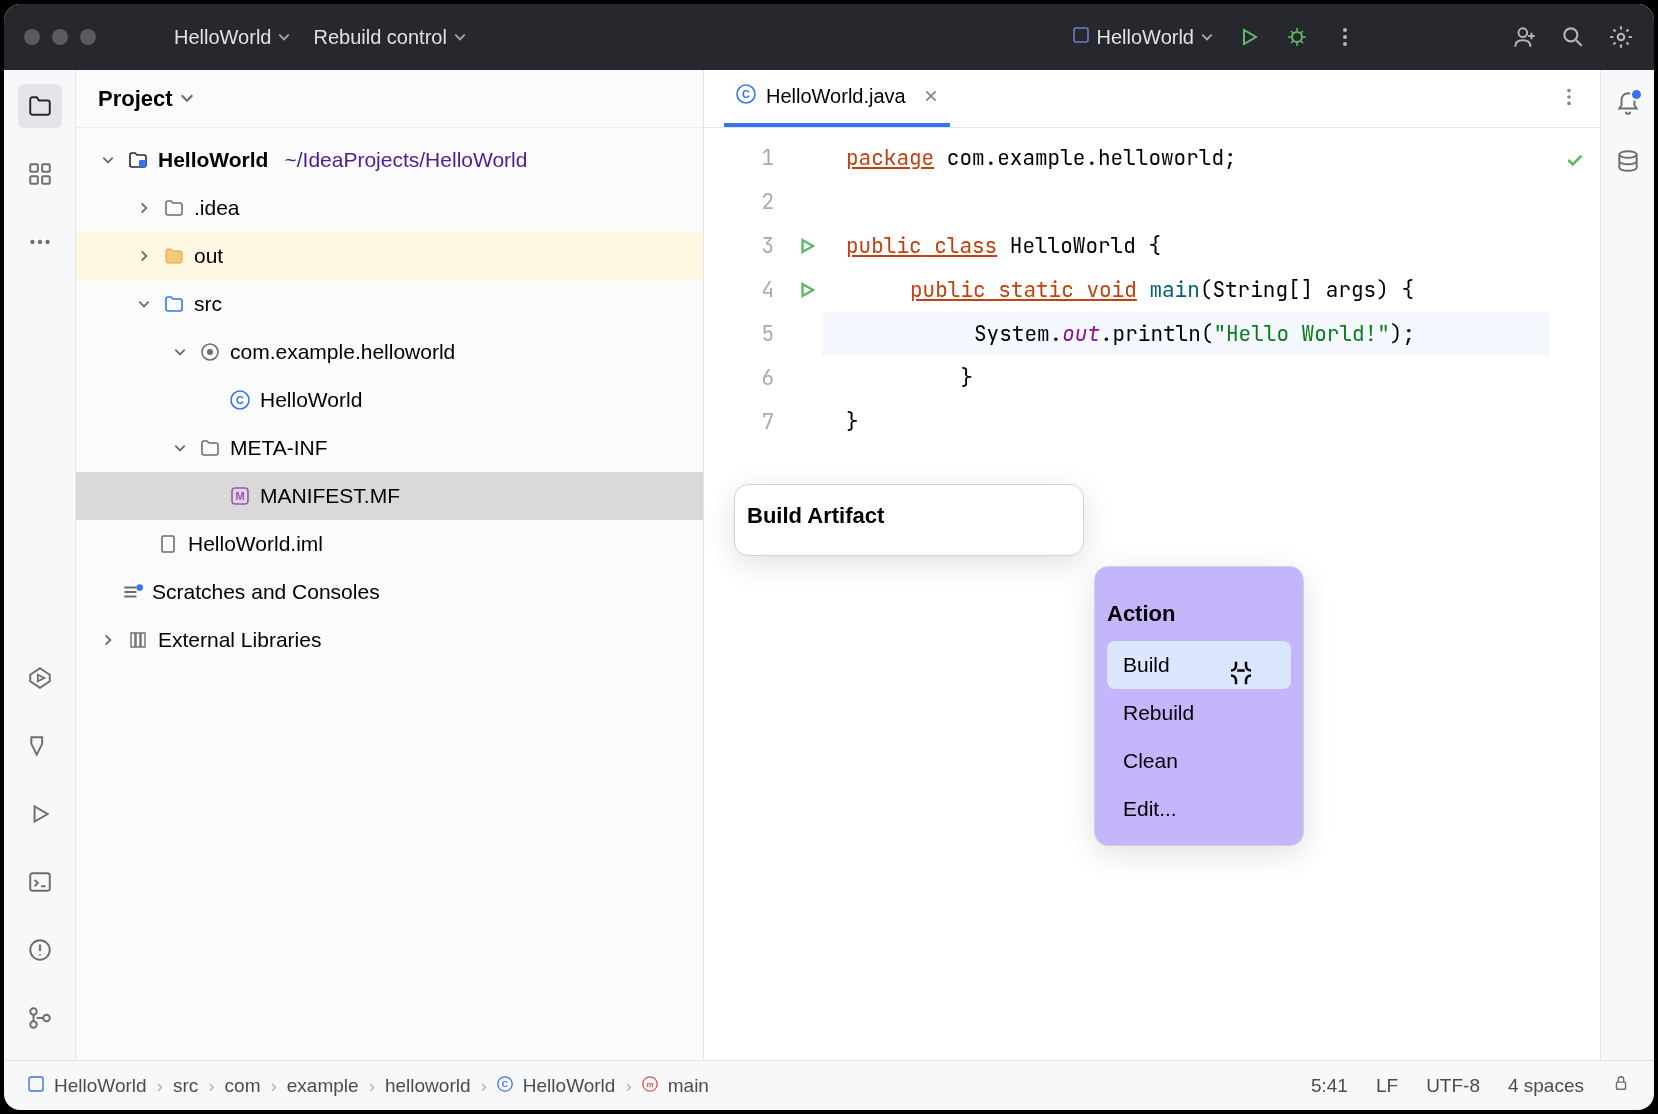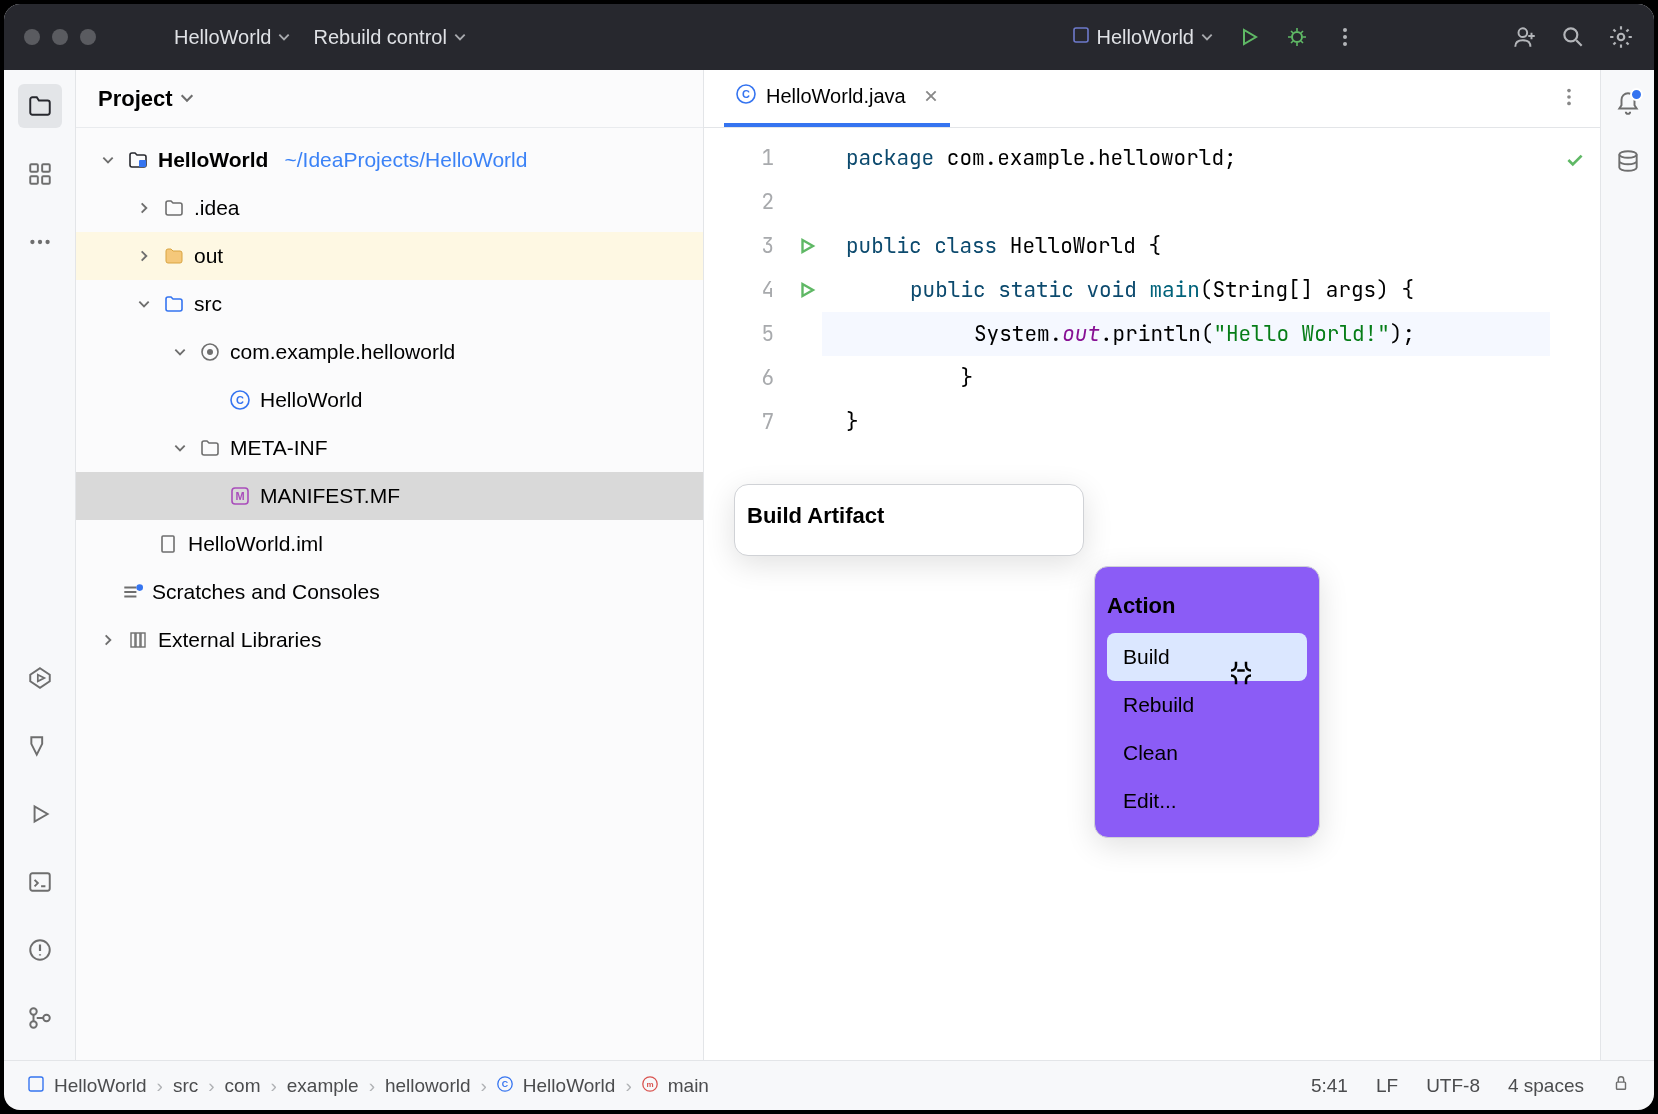--- a/index.html
+++ b/index.html
@@ -83,21 +83,21 @@
   align-items: center;
   height: 48px;
   cursor: pointer;
   gap: 8px;
 }
 .tree-row.selected { background: #d9d9d9; }
 .tree-row.highlight { background: #fef8e3; }
 .tree-chev { width: 20px; display: flex; justify-content: center; color: #888; }
 .tree-icon { width: 24px; height: 24px; display: flex; align-items: center; justify-content: center; }
 .tree-label { white-space: nowrap; }
-.tree-path { color: #3b82f6; margin-left: 8px; }
+.tree-path { color: #4c1d95; margin-left: 8px; }
 .editor-area {
   flex: 1;
   display: flex;
   background: #fff;
   position: relative;
 }
 .editor-main {
   flex: 1;
   display: flex;
   flex-direction: column;
@@ -136,21 +136,21 @@
   color: #a8aaad;
   padding-right: 18px;
 }
 .gutter div { height: 44px; }
 .run-gutter { width: 30px; }
 .run-gutter div { height: 44px; display: flex; align-items: center; justify-content: center; }
 .run-icon { color: #5fb865; }
 .lines { flex: 1; }
 .lines div { height: 44px; white-space: pre; }
 .line-hl { background: #f5f8ff; }
-.kw { color: #0c4a6e; }
+.kw { color: #c2410c; text-decoration: underline; }
 .str { color: #067d17; }
 .fn { color: #00627a; }
 .fld { color: #871094; font-style: italic; }
 .right-rail {
   width: 54px;
   border-left: 1px solid #e3e5e8;
   display: flex;
   flex-direction: column;
   align-items: center;
   padding-top: 20px;
@@ -174,26 +174,26 @@
   height: 48px;
   padding: 0 16px;
   border-radius: 8px;
   font-size: 21px;
   gap: 12px;
 }
 .popup-item.sel { background: #dbe7ff; }
 .popup2 {
   position: absolute;
   top: 562px; left: 1090px;
-  width: 226px;
-  background: #8b5cf6;
+  width: 210px;
+  background: #c4b5fd;
   border: 1px solid #d0d2d6;
   border-radius: 14px;
   box-shadow: 0 8px 30px rgba(0,0,0,0.12);
-  padding: 26px 12px 12px 12px;
+  padding: 34px 12px 12px 12px;
 }
 .cursor-icon {
   position: absolute;
   top: 654px; left: 1222px;
   pointer-events: none;
 }
 .statusbar {
   height: 50px;
   border-top: 1px solid #e3e5e8;
   display: flex;

